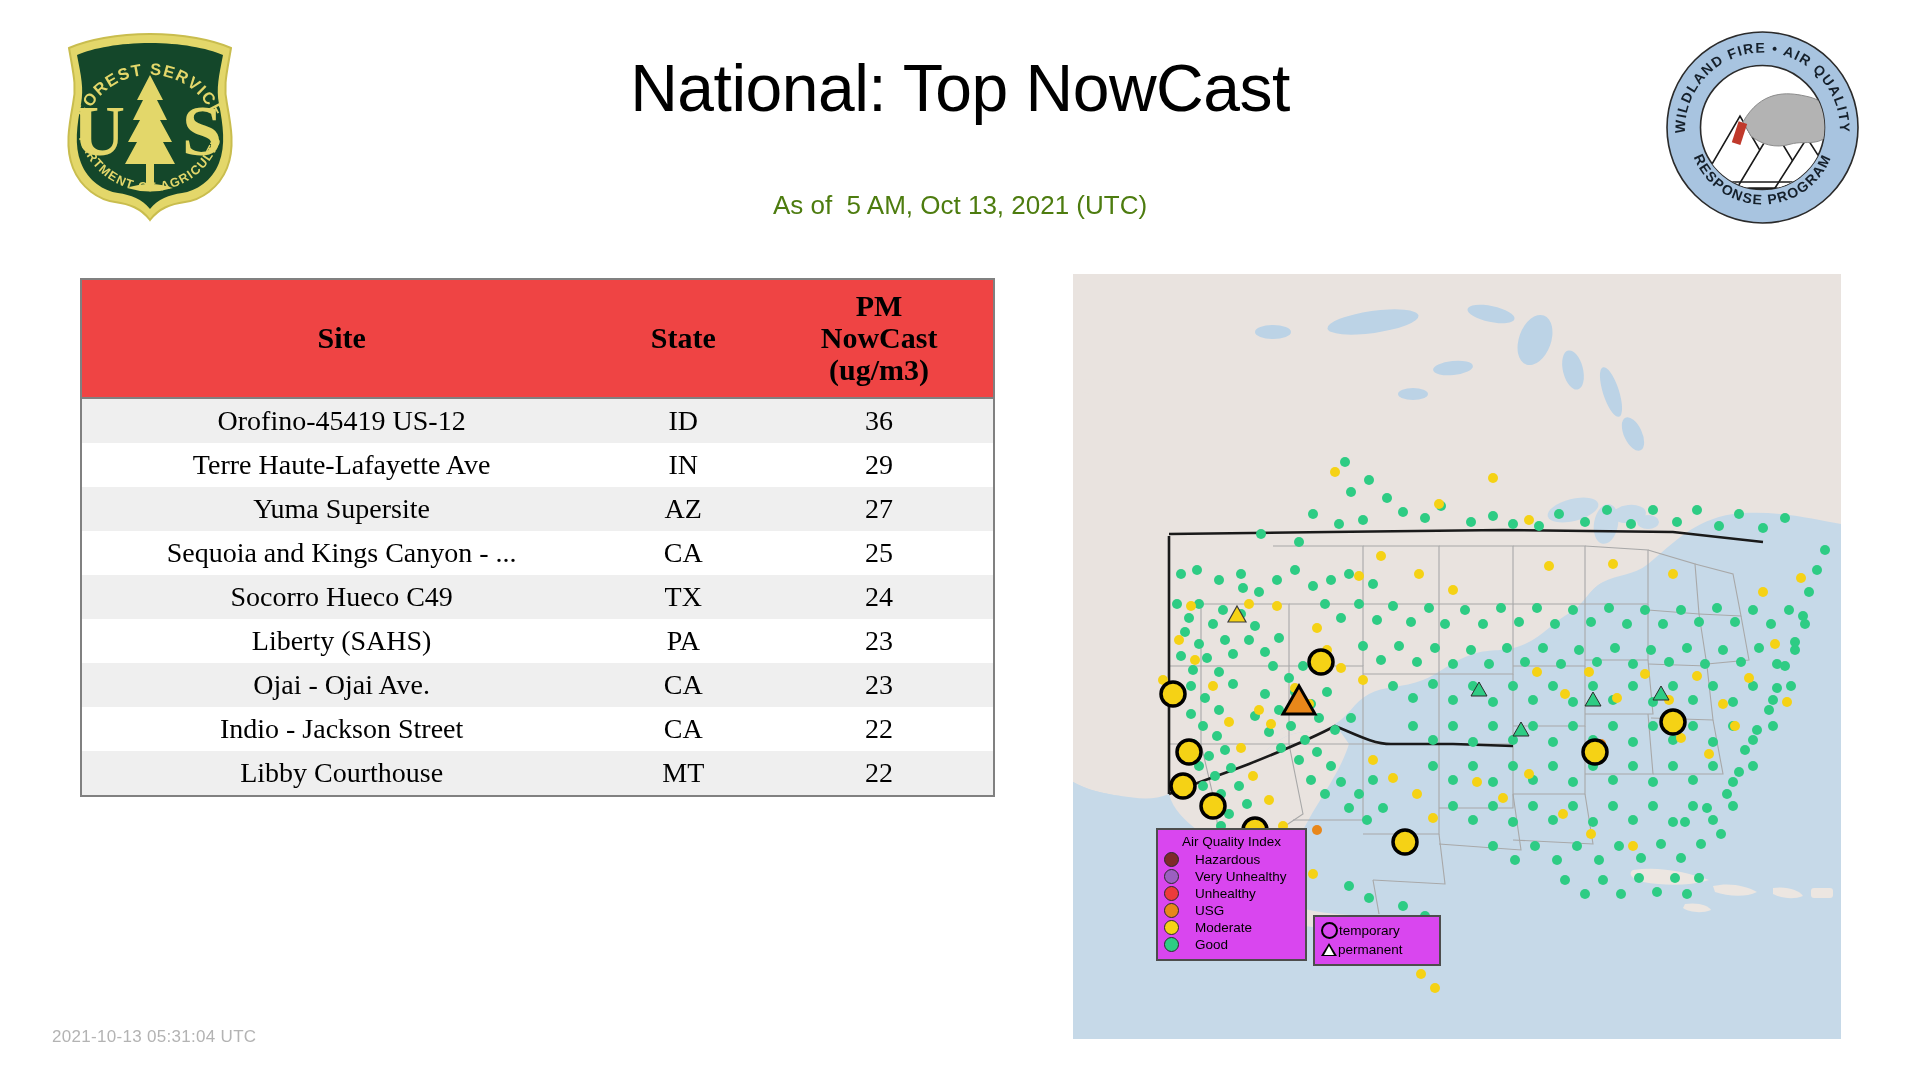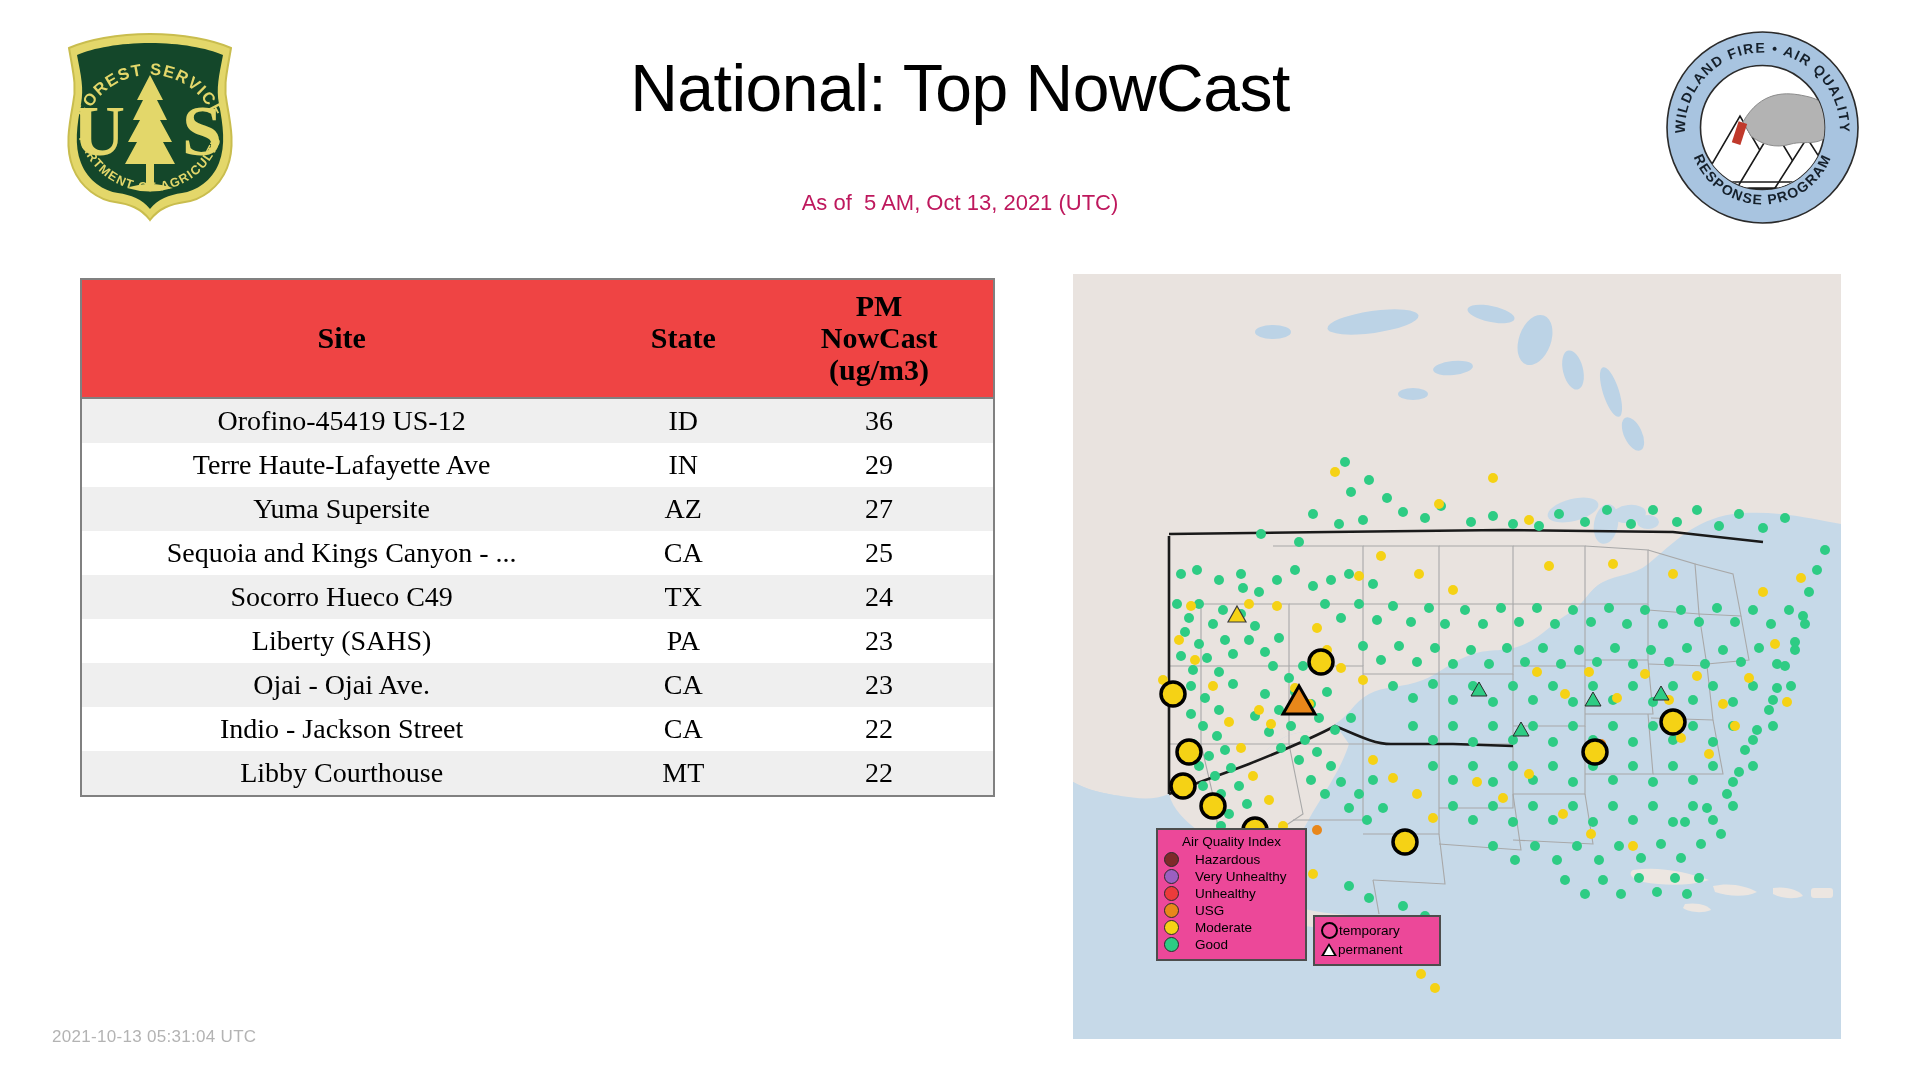--- a/index.html
+++ b/index.html
@@ -22,21 +22,21 @@
     text-align:center;
     font-family:Liberation Sans, sans-serif;
     font-size:66px;font-weight:400;color:#000;
     letter-spacing:-0.5px;
     white-space:pre;
   }
   #page-subtitle{
     position:absolute;left:0;top:190px;width:1920px;
     text-align:center;
     font-family:"Liberation Sans",sans-serif;
-    font-size:22px;font-weight:400;color:#be185d;
+    font-size:26px;font-weight:400;color:#4d7c0f;
     white-space:pre;
   }
 
   
   #table-wrap{
     position:absolute;left:80px;top:278px;width:915px;
     border:2px solid #808080;
     box-sizing:border-box;
     background:#fff;
   }
@@ -74,21 +74,21 @@
   #map-panel{
     position:absolute;left:1073px;top:274px;
     width:768px;height:765px;
     background:#c6d9e8;
     overflow:hidden;
   }
   #map-svg{display:block;width:768px;height:765px;}
 
   
   .legend-box{
-    position:absolute;background:#ec4899;border:2px solid #4d4d4d;
+    position:absolute;background:#d946ef;border:2px solid #4d4d4d;
     font-family:"Liberation Sans",sans-serif;color:#000;
   }
   #aqi-legend{left:83px;top:554px;width:135px;padding:4px 6px 6px 6px;}
   #aqi-legend .legend-title{font-size:13.5px;text-align:center;margin-bottom:2px;}
   #aqi-legend .legend-row{display:flex;align-items:center;gap:16px;height:17px;}
   #aqi-legend .swatch{
     width:13px;height:13px;border-radius:50%;
     border:1px solid #2b2b2b;flex:none;
   }
   #aqi-legend .legend-label{font-size:13.5px;line-height:17px;white-space:nowrap;}

